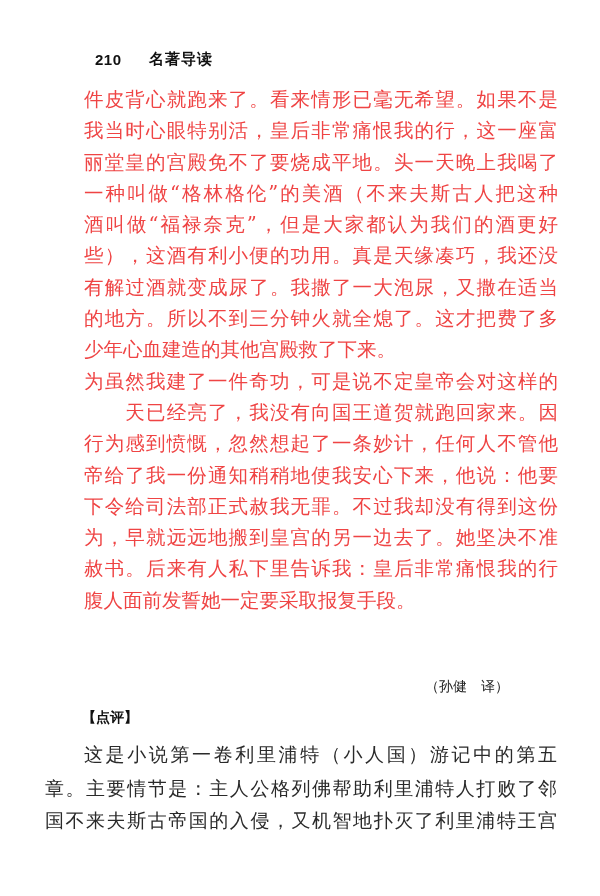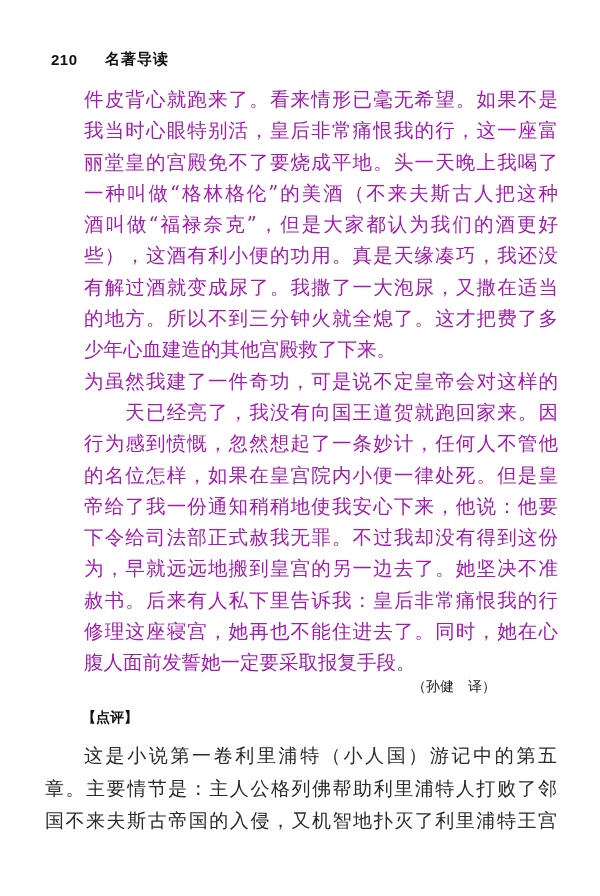--- a/index.html
+++ b/index.html
@@ -6,38 +6,38 @@
   body {
     width: 600px; height: 896px; background: #ffffff; position: relative; overflow: hidden;
     font-family: "DejaVu Serif", "Liberation Serif", serif; color: #1a1a1a;
   }
   .page { position: absolute; left: 0; top: 0; width: 600px; height: 896px; }
   .running-head {
     position: absolute; top: 48px; left: 51px; height: 22px;
     font-family: "Liberation Sans", "DejaVu Sans", sans-serif; font-weight: bold;
     font-size: 15px; color: #111; display: flex; align-items: center;
   }
-  .running-head .page-num { width: 54px; letter-spacing: 0.5px; }
+  .running-head .page-num { width: 54px; letter-spacing: 0.5px; margin-left: 44px; }
   .running-head .book-title { letter-spacing: 1px; }
   .body-text { position: absolute; left: 84px; top: 84px; width: 474px; }
   .line {
     height: 31.3px; line-height: 31.3px; font-size: 19.5px; white-space: nowrap;
-    text-align: justify; text-align-last: justify; color: #a21caf;
+    text-align: justify; text-align-last: justify; color: #ef4444;
   }
   .line.last { text-align-last: left; }
   .credit {
-    position: absolute; left: 412px; top: 678px; font-size: 14px; color: #222;
+    position: absolute; left: 425px; top: 678px; font-size: 14px; color: #222;
     white-space: pre;
   }
   .section-head {
     position: absolute; left: 82px; top: 709px; font-size: 14px; font-weight: bold; color: #111;
   }
   .commentary { position: absolute; left: 45px; top: 739px; width: 512px; }
   .commentary .line { font-size: 19px; color: #2a2a2a; height: 32.5px; line-height: 32.5px; }
-  .commentary .line.indent { padding-left: 39px; }
+  .commentary .line.indent { padding-left: 39px; font-family: Liberation Serif, serif; }
 </style>
 </head>
 <body>
 
 <div class="page">
 
   <div class="running-head">
     <span class="page-num">210</span>
     <span class="book-title">名著导读</span>
   </div>
@@ -48,26 +48,24 @@
     <div class="line">丽堂皇的宫殿免不了要烧成平地。头一天晚上我喝了</div>
     <div class="line">一种叫做“格林格伦”的美酒（不来夫斯古人把这种</div>
     <div class="line">酒叫做“福禄奈克”，但是大家都认为我们的酒更好</div>
     <div class="line">些），这酒有利小便的功用。真是天缘凑巧，我还没</div>
     <div class="line">有解过酒就变成尿了。我撒了一大泡尿，又撒在适当</div>
     <div class="line">的地方。所以不到三分钟火就全熄了。这才把费了多</div>
     <div class="line last">少年心血建造的其他宫殿救了下来。</div>
     <div class="line">为虽然我建了一件奇功，可是说不定皇帝会对这样的</div>
     <div class="line">　　天已经亮了，我没有向国王道贺就跑回家来。因</div>
     <div class="line">行为感到愤慨，忽然想起了一条妙计，任何人不管他</div>
-    <div class="line">的名位怎样，如果在皇宫院内小便一律处死。但是皇</div>
     <div class="line">帝给了我一份通知稍稍地使我安心下来，他说：他要</div>
     <div class="line">下令给司法部正式赦我无罪。不过我却没有得到这份</div>
     <div class="line">为，早就远远地搬到皇宫的另一边去了。她坚决不准</div>
     <div class="line">赦书。后来有人私下里告诉我：皇后非常痛恨我的行</div>
-    <div class="line">修理这座寝宫，她再也不能住进去了。同时，她在心</div>
     <div class="line last">腹人面前发誓她一定要采取报复手段。</div>
   </div>
 
   <div class="credit">（孙健　译）</div>
 
   <div class="section-head">【点评】</div>
 
   <div class="commentary">
     <div class="line indent">这是小说第一卷利里浦特（小人国）游记中的第五</div>
     <div class="line">章。主要情节是：主人公格列佛帮助利里浦特人打败了邻</div>

